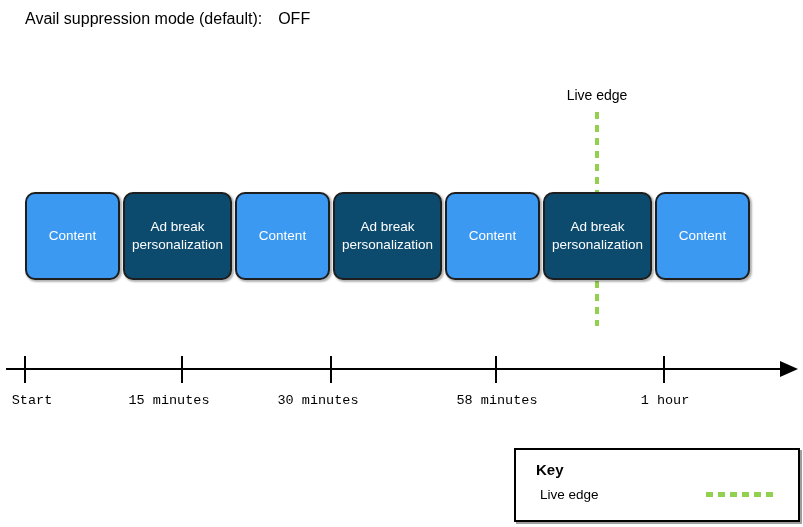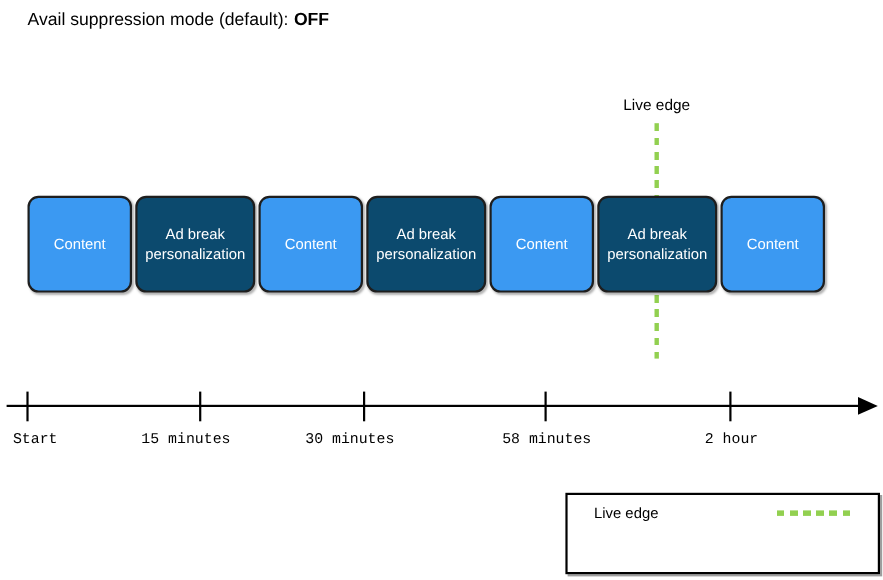--- a/index.html
+++ b/index.html
@@ -14,21 +14,21 @@
   }
 
   
   .title {
     position: absolute;
     left: 25px;
     top: 10px;
     font-size: 16px;
     white-space: nowrap;
   }
-  .title .value { font-weight: bold; margin-left: 5px; }
+  .title .value { font-weight: normal; margin-left: 16px; }
 
   
   .live-edge-label {
     position: absolute;
     left: 597px;
     top: 87px;
     transform: translateX(-50%);
     font-size: 14px;
     white-space: nowrap;
   }
@@ -39,21 +39,21 @@
     width: 4px;
     height: 214px;
     background: repeating-linear-gradient(to bottom, #92D050 0 7px, transparent 7px 13px);
     z-index: 0;
   }
 
   
   .blocks {
     position: absolute;
     left: 25px;
-    top: 178px;
+    top: 192px;
     display: flex;
     gap: 3px;
     z-index: 1;
   }
   .block {
     box-sizing: border-box;
     height: 88px;
     border: 2px solid #1e1e1e;
     border-radius: 10px;
     color: #ffffff;
@@ -161,22 +161,23 @@
   <div class="tick" style="left:24px"></div>
   <div class="tick" style="left:181px"></div>
   <div class="tick" style="left:330px"></div>
   <div class="tick" style="left:495px"></div>
   <div class="tick" style="left:663px"></div>
 
   <div class="tick-label" style="left:32px">Start</div>
   <div class="tick-label" style="left:169px">15 minutes</div>
   <div class="tick-label" style="left:318px">30 minutes</div>
   <div class="tick-label" style="left:497px">58 minutes</div>
-  <div class="tick-label" style="left:665px">2 hour</div>
+  <div class="tick-label" style="left:665px">1 hour</div>
 
   <div class="key-box">
+    <div class="key-title">Key</div>
     <div class="key-row">
       <span class="key-label">Live edge</span>
       <span class="key-swatch"></span>
     </div>
   </div>
 
 </div>
 
 </body></html>

